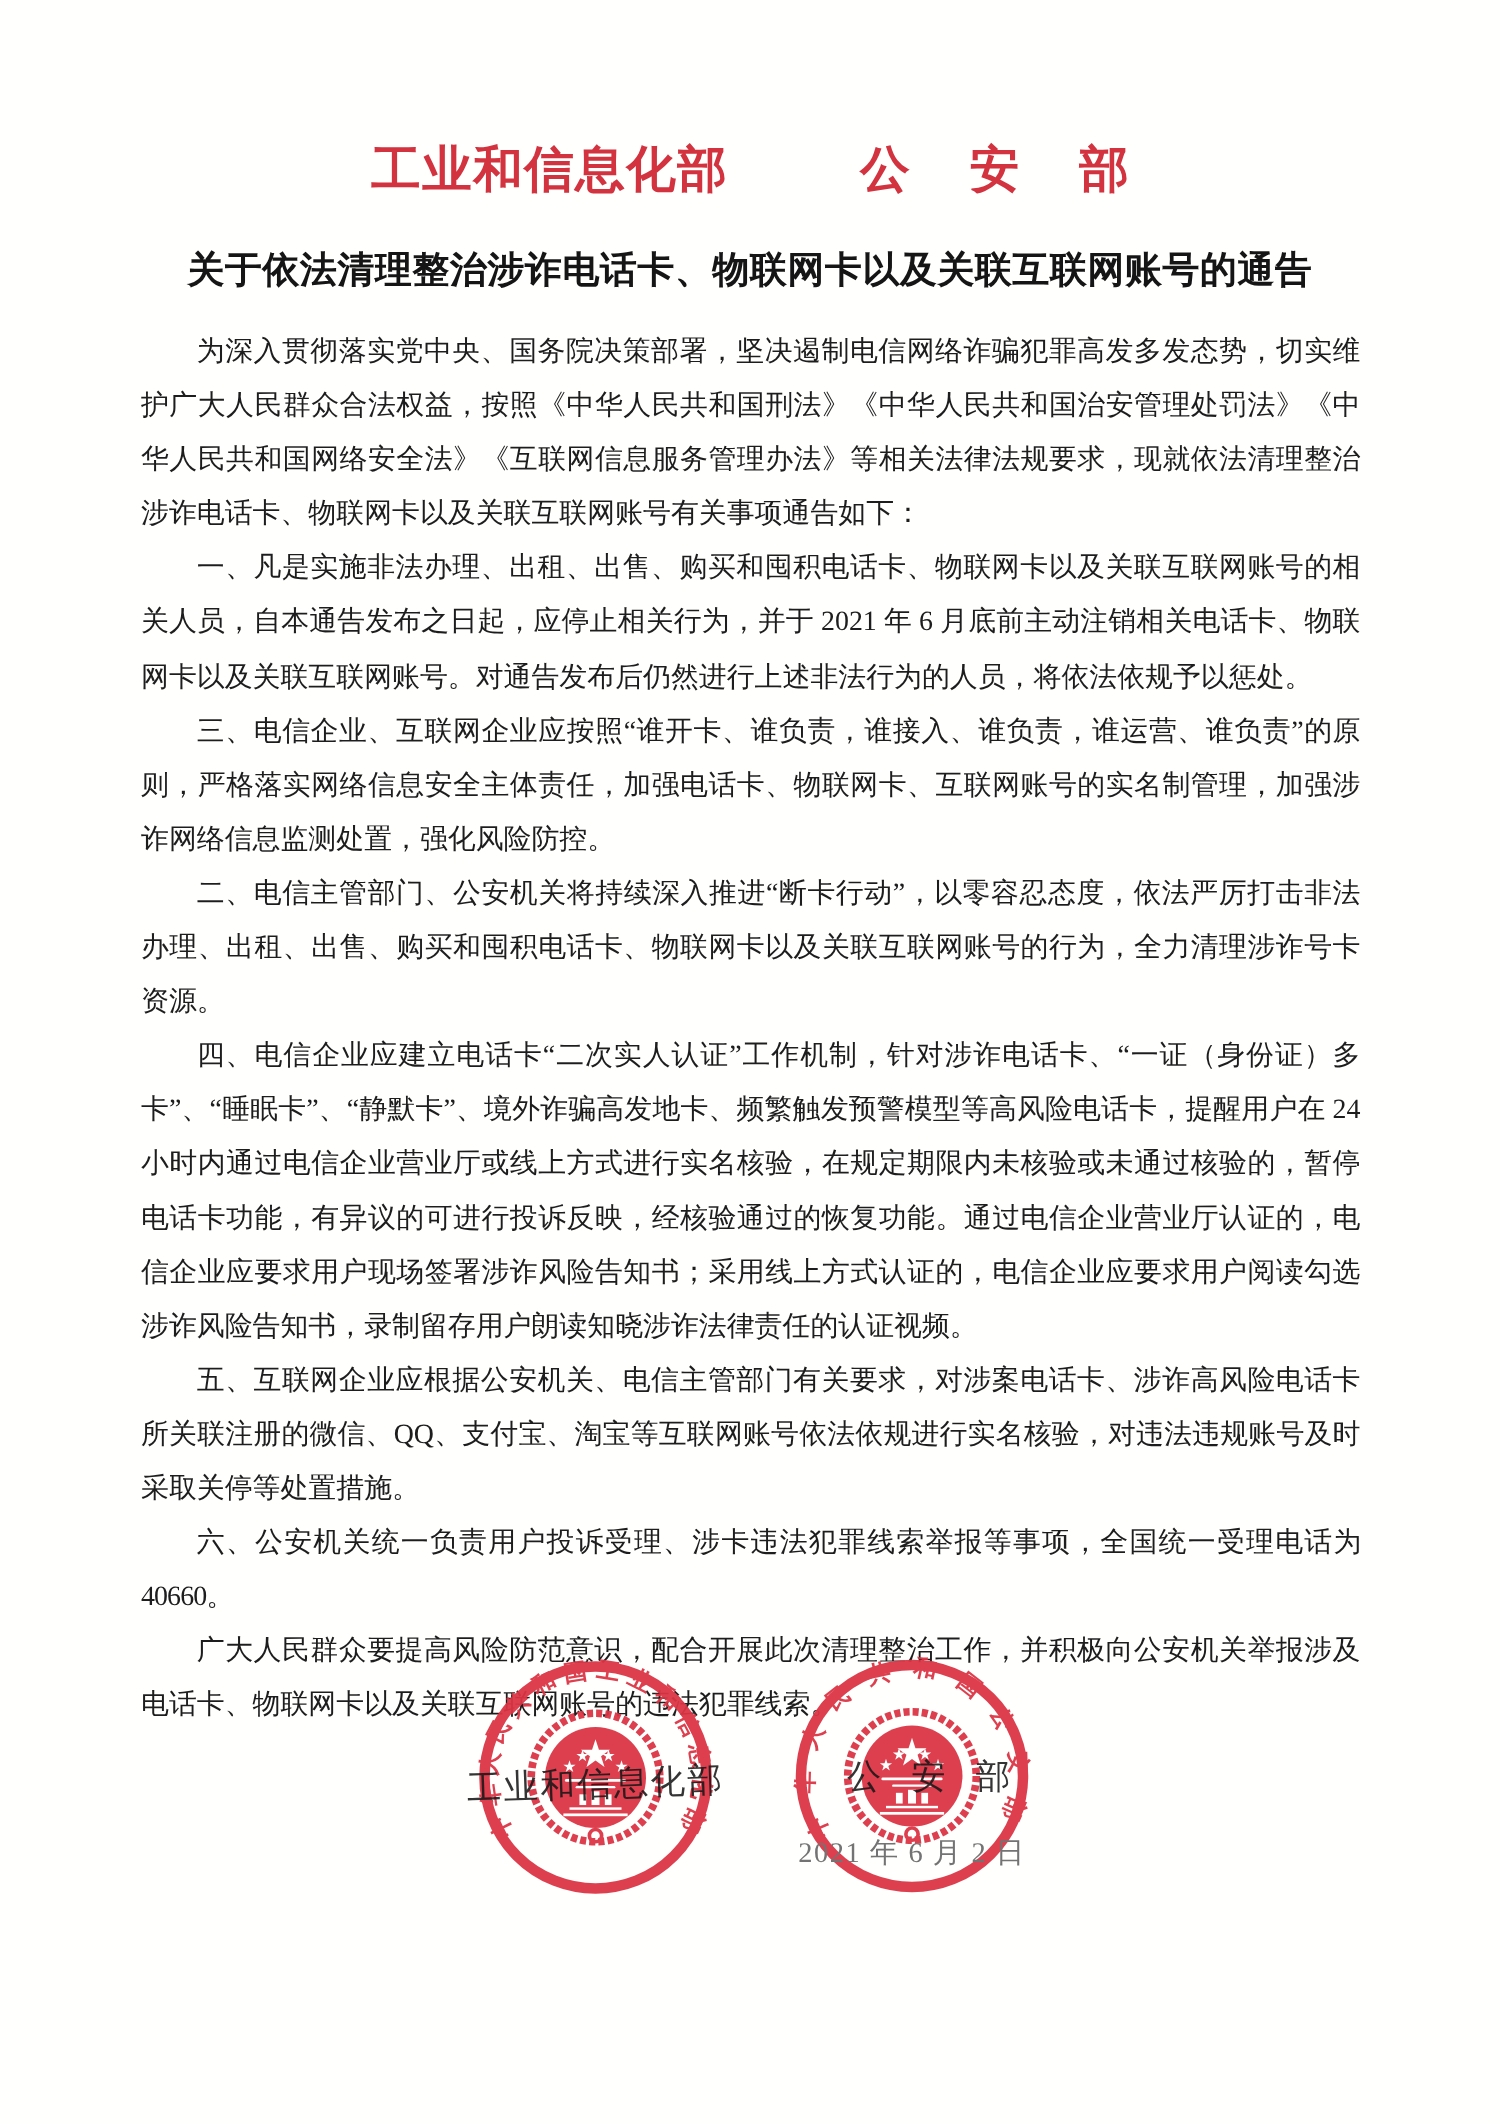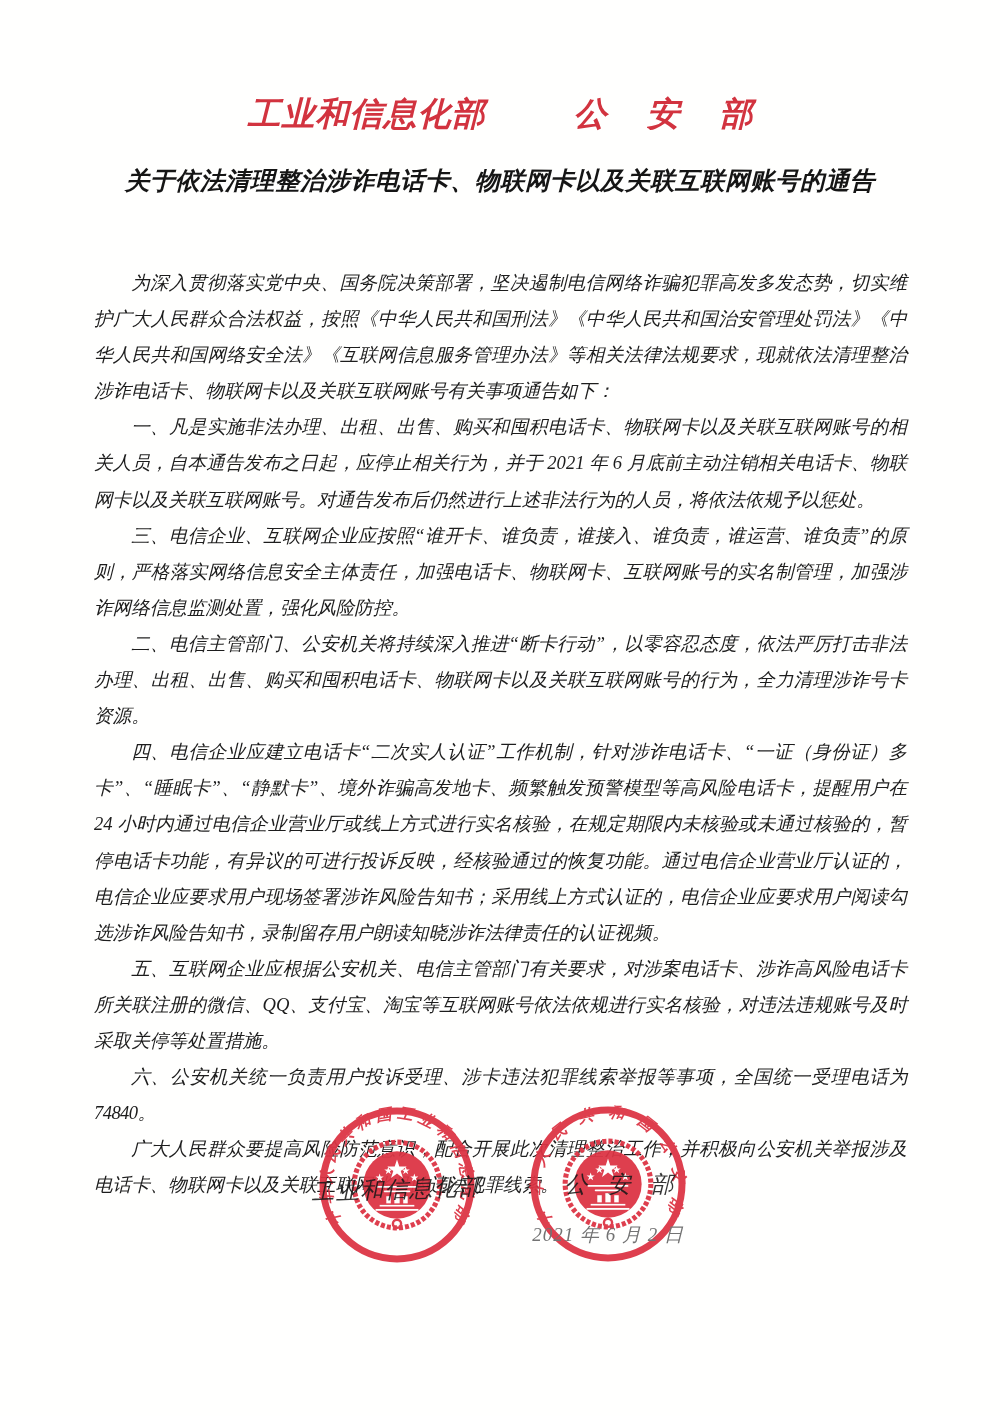--- a/index.html
+++ b/index.html
@@ -1,40 +1,39 @@
 <!DOCTYPE html>
 <html><head>
 <meta charset="utf-8">
 <style>
   html,body{margin:0;padding:0;background:#ffffff;}
   .page{
     position:relative;width:1000px;height:1416px;margin:0 auto;
     background:#fffffe;overflow:hidden;
     font-family:"Liberation Serif","DejaVu Serif",serif;
-    font-style:italic;
   }
   
   .agency-line{
     position:absolute;top:94px;left:0;width:100%;
     display:flex;justify-content:center;align-items:baseline;gap:88px;
     color:#d2333f;font-weight:bold;font-size:33px;line-height:40px;
     letter-spacing:1px;white-space:nowrap;
   }
   .agency-right{letter-spacing:40px;margin-right:-40px;}
   
   .notice-title{
     position:absolute;top:164px;left:0;width:100%;
     text-align:center;font-size:24.5px;font-weight:bold;color:#151515;
     letter-spacing:0.5px;line-height:34px;margin:0;
   }
   
   .body-text{
     position:absolute;top:217px;left:94px;width:813px;
     font-size:18.6px;line-height:36.1px;color:#1d1d1d;
-    text-align:justify;text-justify:inter-ideograph;margin-top:48px;
+    text-align:justify;text-justify:inter-ideograph;
   }
   .body-text p{margin:0;text-indent:2em;}
   .body-text p.tight{letter-spacing:-0.6px;}
   
   .seals-svg{position:absolute;left:300px;top:1096px;width:400px;height:190px;}
   .seal-overlay{
     position:absolute;color:rgba(24,24,24,0.88);white-space:nowrap;
     font-size:23px;text-align:center;line-height:26px;
   }
   .overlay-left{left:299px;top:1177px;width:196px;letter-spacing:1.5px;transform:rotate(-2deg);}
@@ -56,21 +55,21 @@
 
   <h1 class="notice-title">关于依法清理整治涉诈电话卡、物联网卡以及关联互联网账号的通告</h1>
 
   <div class="body-text">
     <p>为深入贯彻落实党中央、国务院决策部署，坚决遏制电信网络诈骗犯罪高发多发态势，切实维护广大人民群众合法权益，按照《中华人民共和国刑法》《中华人民共和国治安管理处罚法》《中华人民共和国网络安全法》《互联网信息服务管理办法》等相关法律法规要求，现就依法清理整治涉诈电话卡、物联网卡以及关联互联网账号有关事项通告如下：</p>
     <p>一、凡是实施非法办理、出租、出售、购买和囤积电话卡、物联网卡以及关联互联网账号的相关人员，自本通告发布之日起，应停止相关行为，并于 2021 年 6 月底前主动注销相关电话卡、物联网卡以及关联互联网账号。对通告发布后仍然进行上述非法行为的人员，将依法依规予以惩处。</p>
     <p>三、电信企业、互联网企业应按照“谁开卡、谁负责，谁接入、谁负责，谁运营、谁负责”的原则，严格落实网络信息安全主体责任，加强电话卡、物联网卡、互联网账号的实名制管理，加强涉诈网络信息监测处置，强化风险防控。</p>
     <p>二、电信主管部门、公安机关将持续深入推进“断卡行动”，以零容忍态度，依法严厉打击非法办理、出租、出售、购买和囤积电话卡、物联网卡以及关联互联网账号的行为，全力清理涉诈号卡资源。</p>
     <p>四、电信企业应建立电话卡“二次实人认证”工作机制，针对涉诈电话卡、“一证（身份证）多卡”、“睡眠卡”、“静默卡”、境外诈骗高发地卡、频繁触发预警模型等高风险电话卡，提醒用户在 24 小时内通过电信企业营业厅或线上方式进行实名核验，在规定期限内未核验或未通过核验的，暂停电话卡功能，有异议的可进行投诉反映，经核验通过的恢复功能。通过电信企业营业厅认证的，电信企业应要求用户现场签署涉诈风险告知书；采用线上方式认证的，电信企业应要求用户阅读勾选涉诈风险告知书，录制留存用户朗读知晓涉诈法律责任的认证视频。</p>
     <p>五、互联网企业应根据公安机关、电信主管部门有关要求，对涉案电话卡、涉诈高风险电话卡所关联注册的微信、QQ、支付宝、淘宝等互联网账号依法依规进行实名核验，对违法违规账号及时采取关停等处置措施。</p>
-    <p class="tight">六、公安机关统一负责用户投诉受理、涉卡违法犯罪线索举报等事项，全国统一受理电话为 74840。</p>
+    <p class="tight">六、公安机关统一负责用户投诉受理、涉卡违法犯罪线索举报等事项，全国统一受理电话为 40660。</p>
     <p>广大人民群众要提高风险防范意识，配合开展此次清理整治工作，并积极向公安机关举报涉及电话卡、物联网卡以及关联互联网账号的违法犯罪线索。</p>
   </div>
 
   <svg class="seals-svg" viewBox="0 0 400 190">
     <defs>
       <path id="star" d="M0,-10 L2.25,-3.09 L9.51,-3.09 L3.63,1.18 L5.88,8.09 L0,3.82 L-5.88,8.09 L-3.63,1.18 L-9.51,-3.09 L-2.25,-3.09 Z"></path>
       <path id="ringArc" d="M -49,44 A 66,66 0 1 1 49,44" fill="none"></path>
       <g id="emblem">
         <circle r="42" fill="none" stroke="#dc3444" stroke-width="5" stroke-dasharray="4 2"></circle>
         <circle r="33" fill="#dc3444"></circle>

